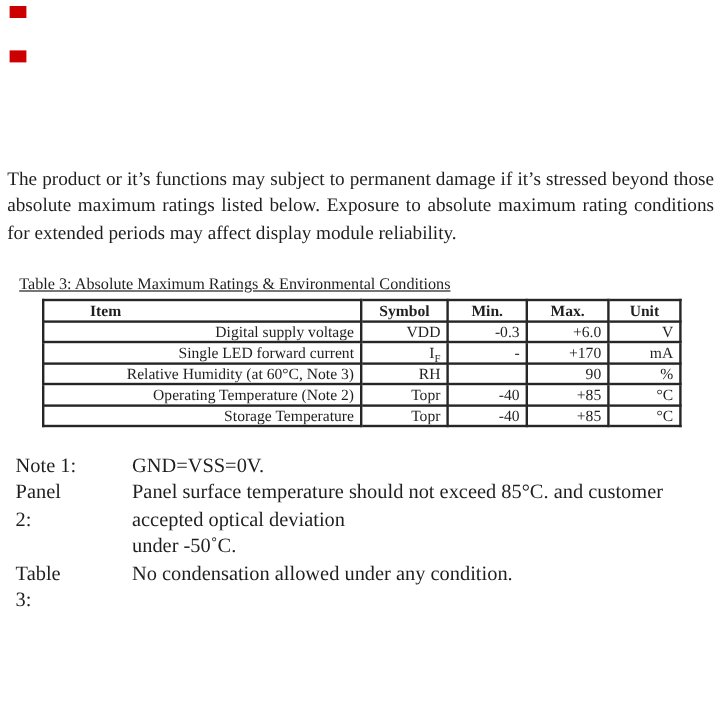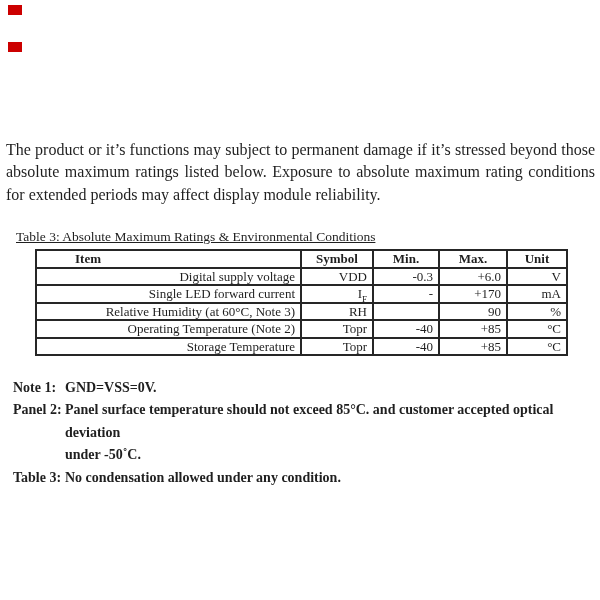--- a/index.html
+++ b/index.html
@@ -70,27 +70,26 @@
   col.w-min    { width: 66px; }
   col.w-max    { width: 68px; }
   col.w-unit   { width: 60px; }
   sub.sym-sub { font-size: 9px; line-height: 0; }
 
   .notes {
     position: absolute;
     left: 13px;
     top: 377px;
     width: 585px;
-    font-size: 14px;
+    font-size: 17px;
     line-height: 22.4px;
-    font-weight: bold;
   }
   .note { display: flex; }
   .note-label { flex: 0 0 52px; }
-  .note-lines { flex: 1; }
+  .note-lines { flex: 1; margin-left: 45px; }
   .note-line { display: block; }
 </style>
 </head>
 <body>
 
 <div class="page">
 
   <div class="marker marker-top" style="background: rgb(204, 0, 0);"></div>
   <div class="marker marker-bottom" style="background: rgb(204, 0, 0);"></div>
 

